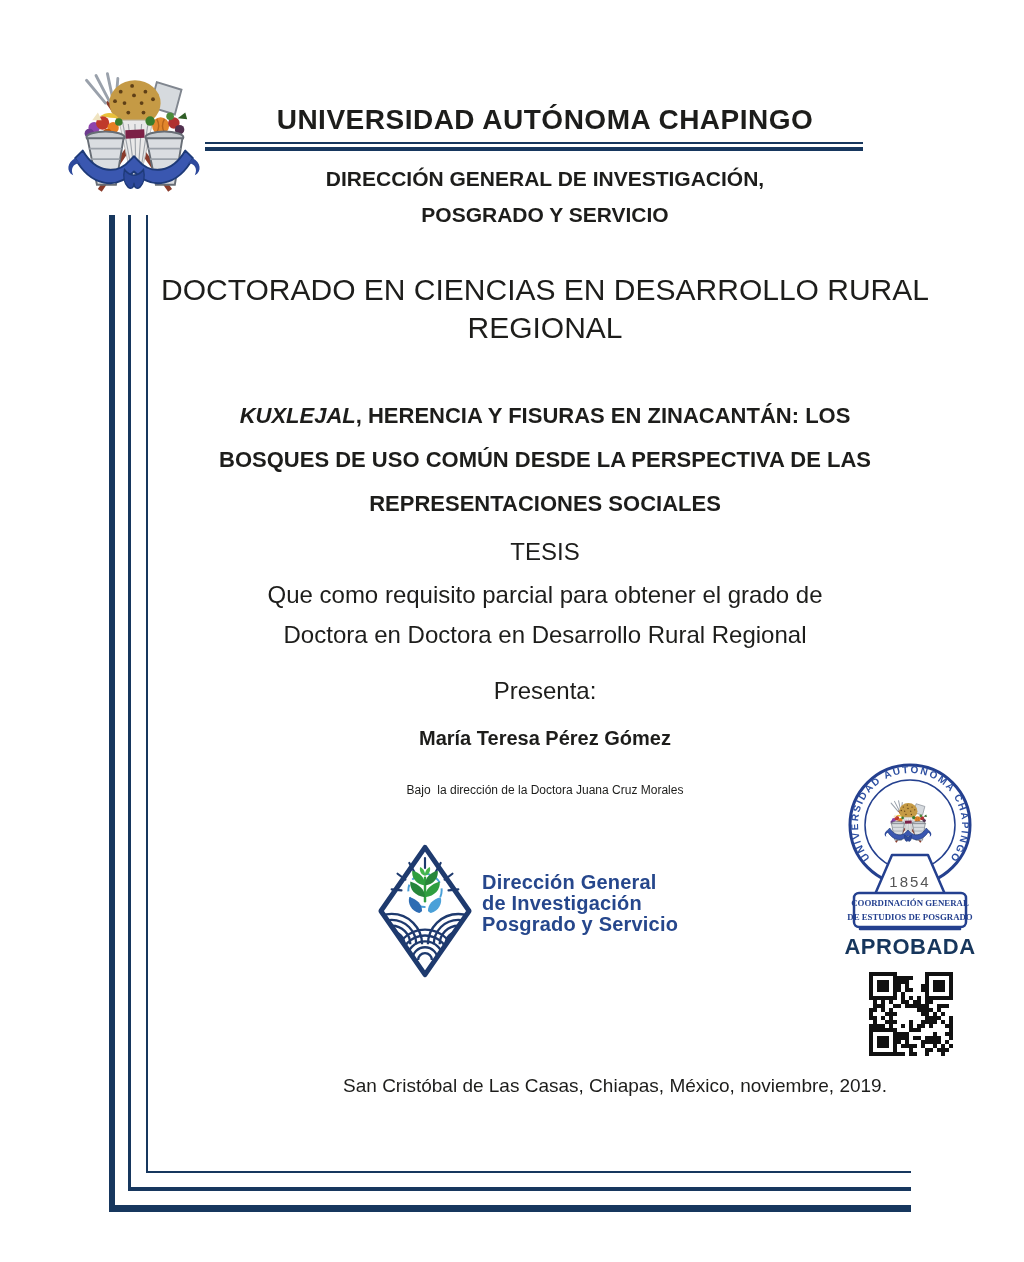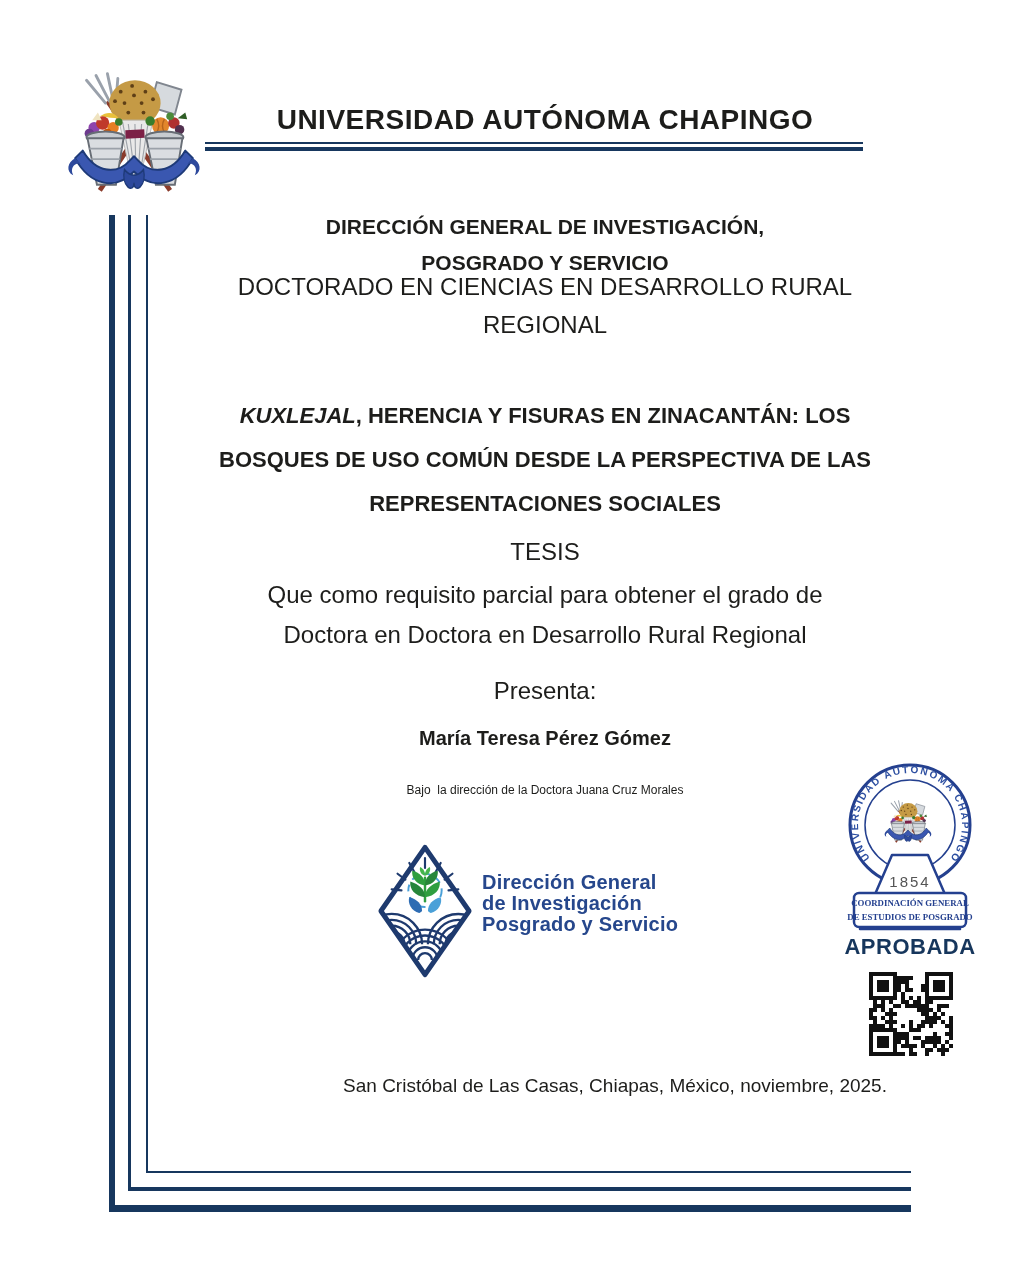--- a/index.html
+++ b/index.html
@@ -2,22 +2,22 @@
 <html><head>
 <meta charset="utf-8">
 <style>
   html,body{margin:0;padding:0;background:#ffffff;}
   .page{position:relative;width:1024px;height:1262px;background:#fff;overflow:hidden;
         font-family:"Liberation Sans", sans-serif;color:#1d1d1b;}
   .abs{position:absolute;}
   .center-col{position:absolute;left:158px;width:774px;text-align:center;}
   .hdr-title{top:104px;font-size:28px;font-weight:bold;letter-spacing:.5px;}
   .rule{position:absolute;background:#17375e;}
-  .dept{font-size:21px;font-weight:bold;margin-top:48px;}
-  .prog{font-size:24px;}
+  .dept{font-size:21px;font-weight:bold;}
+  .prog{font-size:30px;}
   .thesis-title{top:394px;font-size:22px;font-weight:bold;line-height:44px;}
   .body20{font-size:24px;}
   .author{font-size:20px;font-weight:bold;}
   .advisor{font-size:12px;white-space:pre;}
   .dgip-text{position:absolute;left:482px;top:872px;text-align:left;
              font-size:20px;font-weight:bold;line-height:21px;color:#26478c;letter-spacing:.2px;}
   .footer{position:absolute;left:240px;width:750px;top:1075px;text-align:center;font-size:19px;}
   .vline,.hline{position:absolute;background:#17375e;}
   svg text{font-family:"Liberation Sans", sans-serif;}
   .serif{font-family:"Liberation Serif", serif;}
@@ -412,15 +412,15 @@
         <rect x="20" y="80" width="4" height="4" fill="#111"></rect>
         <rect x="24" y="80" width="4" height="4" fill="#111"></rect>
         <rect x="28" y="80" width="4" height="4" fill="#111"></rect>
         <rect x="32" y="80" width="4" height="4" fill="#111"></rect>
         <rect x="40" y="80" width="4" height="4" fill="#111"></rect>
         <rect x="44" y="80" width="4" height="4" fill="#111"></rect>
         <rect x="56" y="80" width="4" height="4" fill="#111"></rect>
         <rect x="72" y="80" width="4" height="4" fill="#111"></rect>
       </svg></div>
 
-  <div class="footer">San Cristóbal de Las Casas, Chiapas, México, noviembre, 2025.</div>
+  <div class="footer">San Cristóbal de Las Casas, Chiapas, México, noviembre, 2019.</div>
 
 </div>
 
 </body></html>

